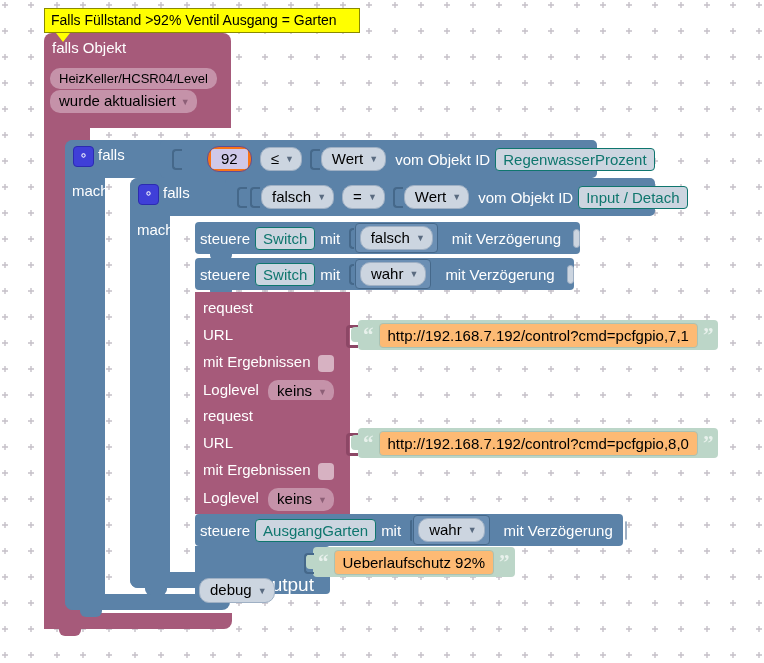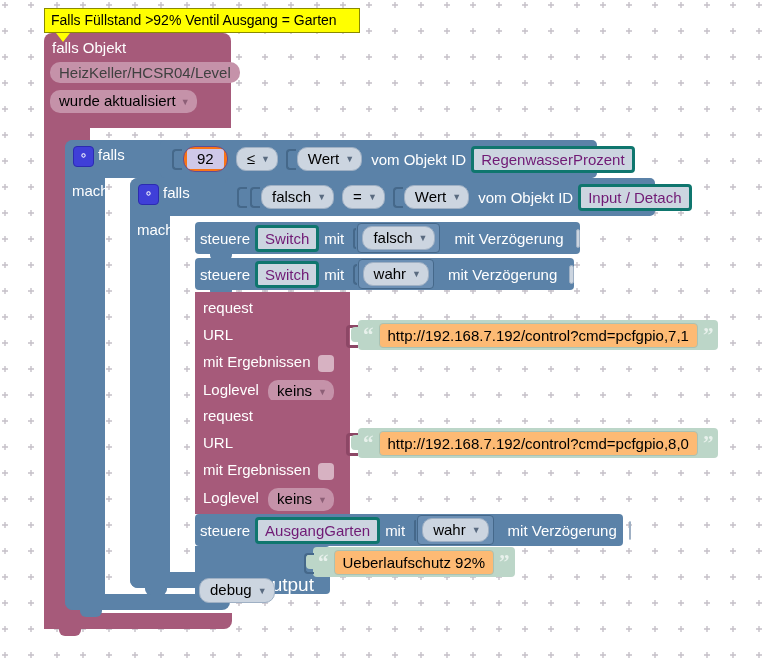--- a/index.html
+++ b/index.html
@@ -48,22 +48,23 @@
     left:59px;top:629px;width:22px;height:7px;z-index:5;
     background:#a65a7a;border-radius:0 0 6px 6px;
   }
 
   .hat-row{position:absolute;color:#fff;font-size:15px;white-space:nowrap;z-index:12;}
   #hr1{left:52px;top:39px;}
   #hr4{left:52px;top:120px;}
 
   .field{
     display:inline-block;background:#c592a9;border-radius:10px;
-    padding:2px 9px;font-size:15px;color:#404040;line-height:17px;
+    padding:2px 9px;font-size:13px;color:#000000;line-height:17px;
     vertical-align:middle;
+    margin-top:6px;
   }
   .dd{
     display:inline-block;background:#c592a9;border-radius:10px;
     padding:2px 7px 2px 9px;font-size:15px;color:#000;line-height:17px;
     vertical-align:middle;
   }
   .dd .arw{font-size:9px;color:#8d5f77;margin-left:5px;vertical-align:middle;}
   #hfield1{position:absolute;left:50px;top:62px;z-index:12;}
   #hfield2{position:absolute;left:50px;top:90px;z-index:12;}
   #hdd-egal{margin-left:3px;}
@@ -101,22 +102,22 @@
 
   
   .stmt{
     position:absolute;background:#5b82a8;border-radius:4px;
     color:#fff;font-size:15px;white-space:nowrap;z-index:13;
     display:flex;align-items:center;
   }
   .stmt .lbl{padding:0 5px;}
   .bfield{
     display:inline-block;background:#ccd5e0;border-radius:4px;
-    padding:2px 7px;font-size:15px;color:#701a75;line-height:17px;
-    border:3px solid #0f766e;
+    padding:2px 7px;font-size:15px;color:#0f766e;line-height:17px;
+    border:1px solid #0f766e;
   }
   .bdd{
     display:inline-block;background:#ccd5e0;border-radius:10px;
     padding:2px 7px 2px 10px;font-size:15px;color:#000;line-height:17px;
     border:1px solid #9fb0c4;
   }
   .bdd .arw{font-size:9px;color:#5a6b80;margin-left:6px;vertical-align:middle;}
   .plug{
     display:inline-block;width:8px;height:17px;margin:0 1px 0 4px;
     border-left:2px solid #45688a;border-top:2px solid #45688a;
@@ -173,21 +174,21 @@
   #dbg{left:195px;top:546px;width:135px;height:48px;background:#5b82a8;
        border-radius:0 4px 4px 0;z-index:13;}
   #dbg-lbl{position:absolute;left:203px;top:574px;color:#fff;font-size:19px;z-index:16;}
   #dbg-plug{position:absolute;left:300px;top:553px;z-index:16;}
   #dbg-dd{position:absolute;left:199px;top:578px;z-index:16;}
   #dbg-notch{left:210px;top:594px;width:22px;height:7px;background:#5b82a8;border-radius:0 0 6px 6px;z-index:13;}
 
   
   .numblk{
     display:inline-block;background:#f97316;border-radius:12px;padding:2px 3px;
-    border:1px solid #5e4e96;vertical-align:middle;
+    border:1px solid #5e4e96;vertical-align:middle;margin-left:24px;
   }
   .numfield{
     display:inline-block;background:#cfc8e8;border-radius:3px;
     padding:1px 10px;font-size:15px;color:#000;line-height:18px;
   }
 </style>
 </head>
 <body>
 
 <div id="crosses">

